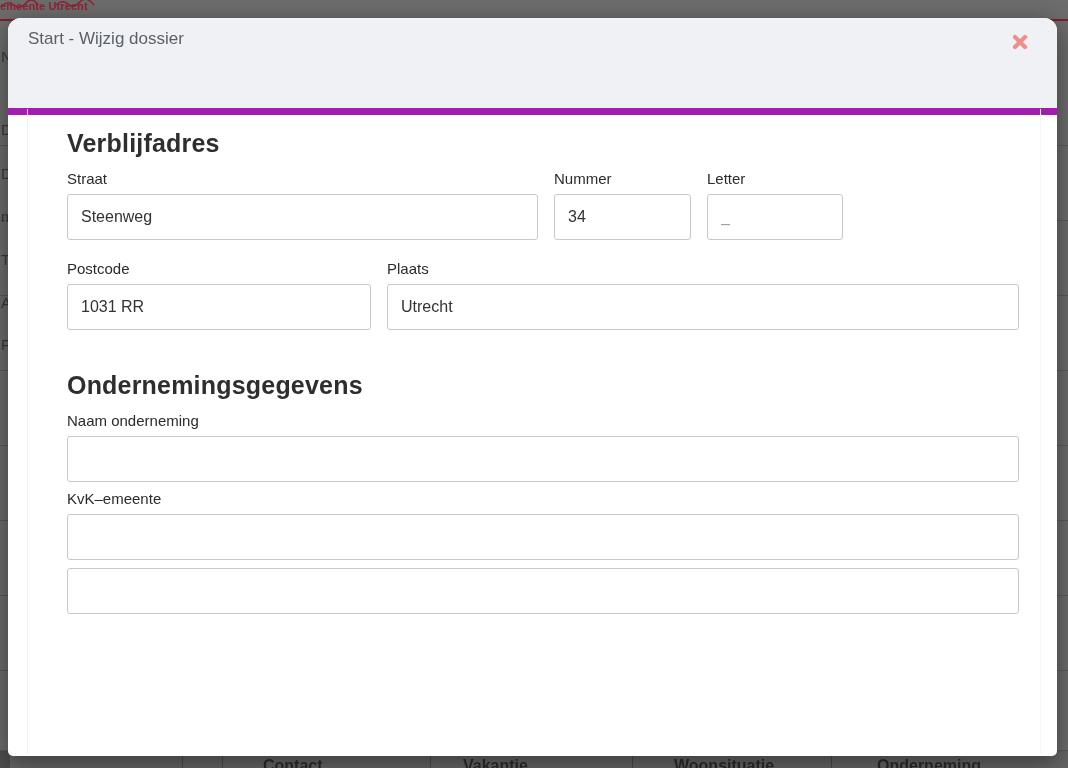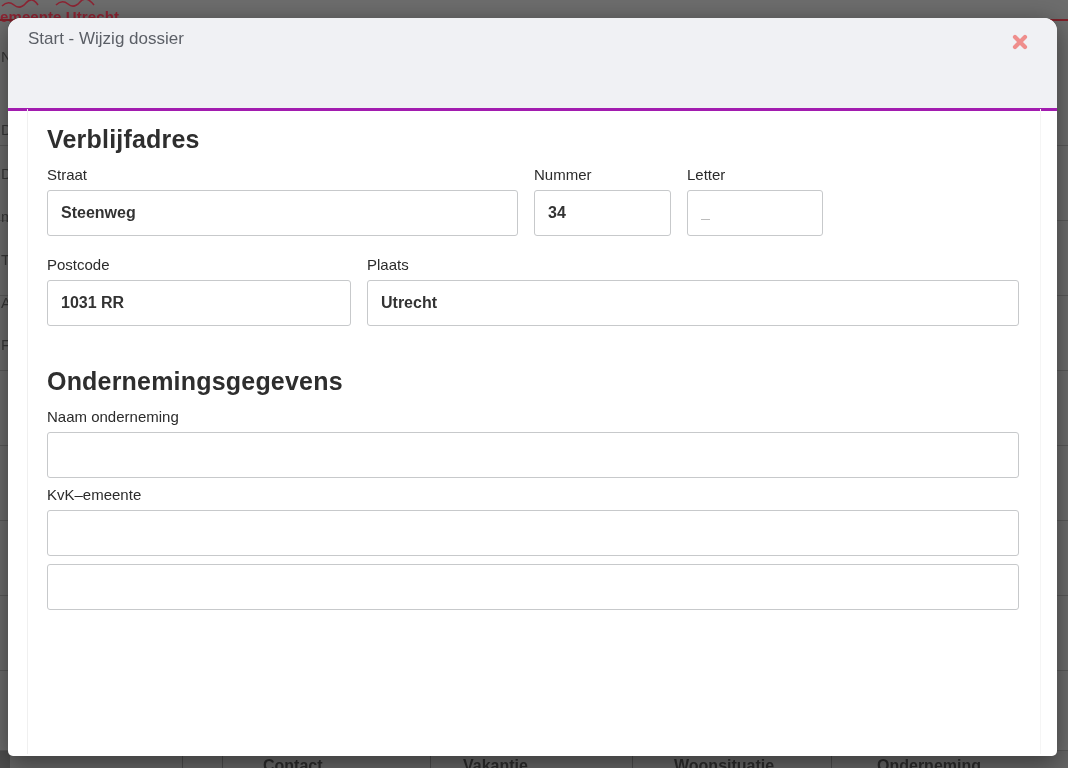--- a/index.html
+++ b/index.html
@@ -4,67 +4,67 @@
 <style>
   html,body{margin:0;padding:0;}
   .stage{
     position:relative;width:1068px;height:768px;overflow:hidden;
     background:#6d6d6d;
     font-family:"Liberation Sans", sans-serif;
   }
   
   .bg-logo-scribble{position:absolute;left:0;top:-1px;}
   .bg-logo-text{
-    position:absolute;left:0;top:8px;font-size:15px;font-weight:700;
+    position:absolute;left:0;top:0;font-size:11px;font-weight:700;
     color:#8e2433;white-space:nowrap;letter-spacing:0.1px;
   }
   .bg-rule{position:absolute;left:0;top:19px;width:1068px;height:2px;background:#7e2129;}
   .bg-rowline{position:absolute;left:0;width:1068px;height:1px;background:rgba(0,0,0,0.16);}
   .menu-letter{position:absolute;left:1px;font-size:15px;color:#383838;}
   .bg-band{
     position:absolute;left:0;top:750px;width:1068px;height:18px;
     background:#656565;border-top:1px solid #585858;
   }
   .band-cell-dark{position:absolute;left:0;top:0;width:10px;height:18px;background:#4e4e4e;}
   .band-vline{position:absolute;top:0;height:18px;width:1px;background:rgba(0,0,0,0.25);}
   .band-header{position:absolute;top:6px;font-size:16px;font-weight:700;color:#2b2b2b;white-space:nowrap;}
   
   .modal{
     position:absolute;left:8px;top:18px;width:1049px;height:738px;
     background:#ffffff;border-radius:13px 13px 5px 5px;
     box-shadow:0 6px 26px rgba(0,0,0,0.45);
   }
   .modal-header{
     position:relative;height:90px;background:#f0f1f4;
-    border-bottom:3px solid #a21caf;border-radius:13px 13px 0 0;
+    border-bottom:7px solid #a21caf;border-radius:13px 13px 0 0;
   }
   .modal-title{
     position:absolute;left:20px;top:12px;font-size:17px;line-height:18px;color:#5b5f66;
   }
   .modal-close{
     position:absolute;right:28px;top:15px;width:18px;height:18px;
     cursor:pointer;background:none;border:none;padding:0;
   }
   .inset-line{position:absolute;top:91px;bottom:2px;width:1px;}
   .inset-line.left{left:19px;background:#f0f0f0;}
   .inset-line.right{left:1032px;background:#f5f5f5;}
-  .modal-body{position:relative;padding:13px 38px 0 39px;}
+  .modal-body{position:relative;padding:13px 38px 0 59px;}
   .section-heading{
     margin:0 0 12px;font-size:25px;line-height:30px;font-weight:600;
     color:#2e2e2e;letter-spacing:0.2px;
   }
   .section-heading.second{margin-top:40px;}
   .field label{
     display:block;font-size:15px;line-height:17px;color:#2b2b2b;margin-bottom:7px;
   }
   .field input{
     display:block;width:100%;height:46px;box-sizing:border-box;
     border:1px solid #c7c9cb;border-radius:3px;background:#fff;
     padding:0 13px;font-size:16px;color:#333;
-    font-family:"Liberation Sans", sans-serif;outline:none;font-weight:bold;
+    font-family:"Liberation Sans", sans-serif;outline:none;
   }
   .field input::placeholder{color:#9b9b9b;}
   .row{display:flex;gap:16px;margin-bottom:20px;}
   .field-full{margin-bottom:8px;}
   .w-straat{width:471px;}
   .w-sm{width:137px;}
   .w-sm2{width:136px;}
   .w-postcode{width:304px;}
   .w-plaats{flex:1;}
 </style>

